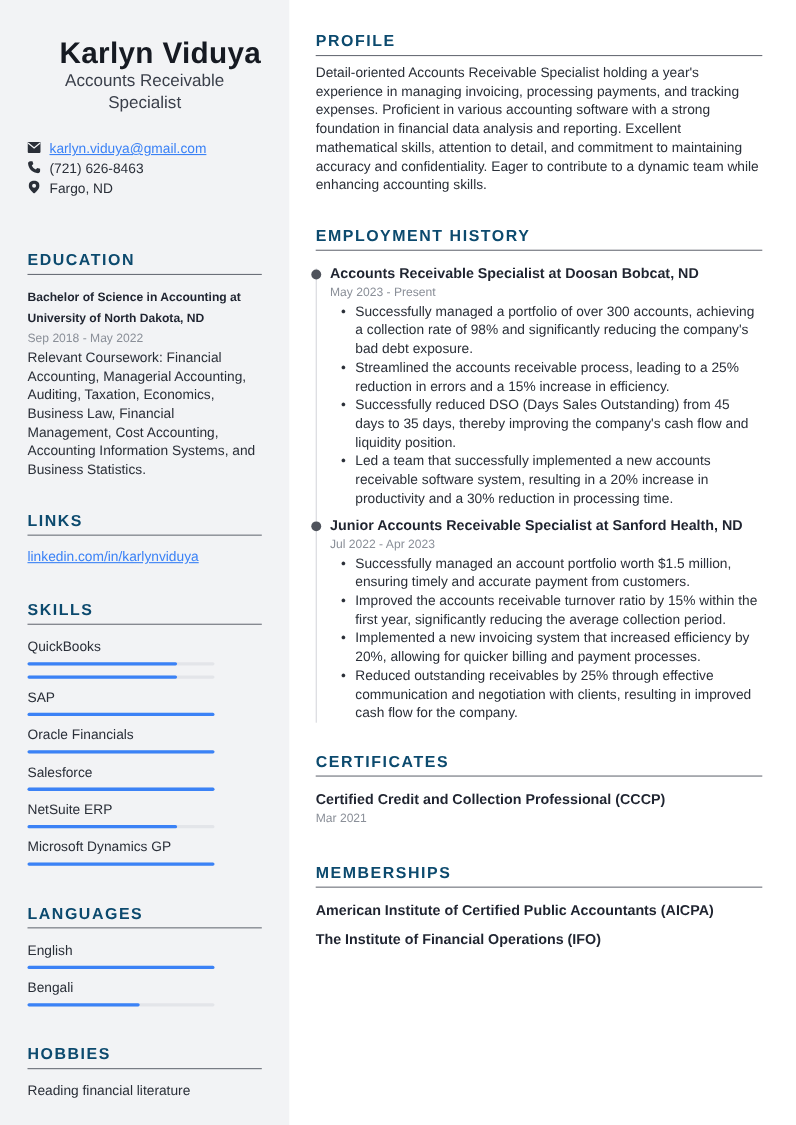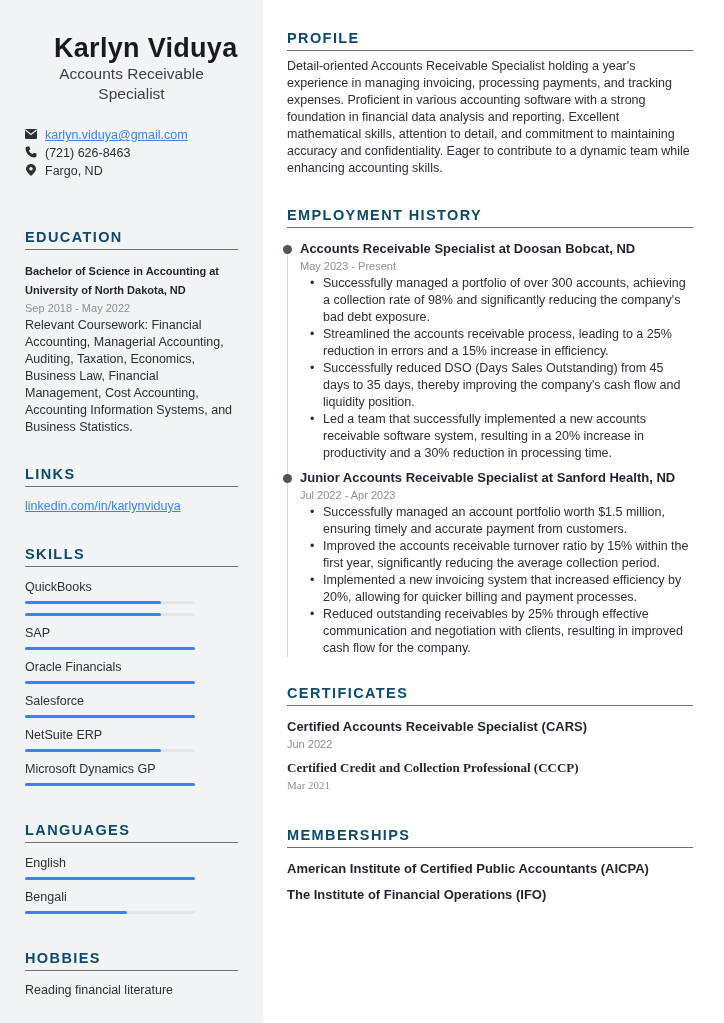--- a/index.html
+++ b/index.html
@@ -206,24 +206,20 @@
           <li>Implemented a new invoicing system that increased efficiency by 20%, allowing for quicker billing and payment processes.</li>
           <li>Reduced outstanding receivables by 25% through effective communication and negotiation with clients, resulting in improved cash flow for the company.</li>
         </ul>
       </div>
     </div>
   </section>
 
   <section class="main-section" style="margin-top:28px;">
     <div class="section-title">CERTIFICATES</div>
     <div class="cert">
-      <div class="cert-name">Certified Accounts Receivable Specialist (CARS)</div>
-      <div class="dates">Jun 2022</div>
-    </div>
-    <div class="cert">
       <div class="cert-name">Certified Credit and Collection Professional (CCCP)</div>
       <div class="dates">Mar 2021</div>
     </div>
   </section>
 
   <section class="main-section" style="margin-top:34px;">
     <div class="section-title">MEMBERSHIPS</div>
     <div class="memberships-list">
       <div class="membership">American Institute of Certified Public Accountants (AICPA)</div>
       <div class="membership">The Institute of Financial Operations (IFO)</div>

